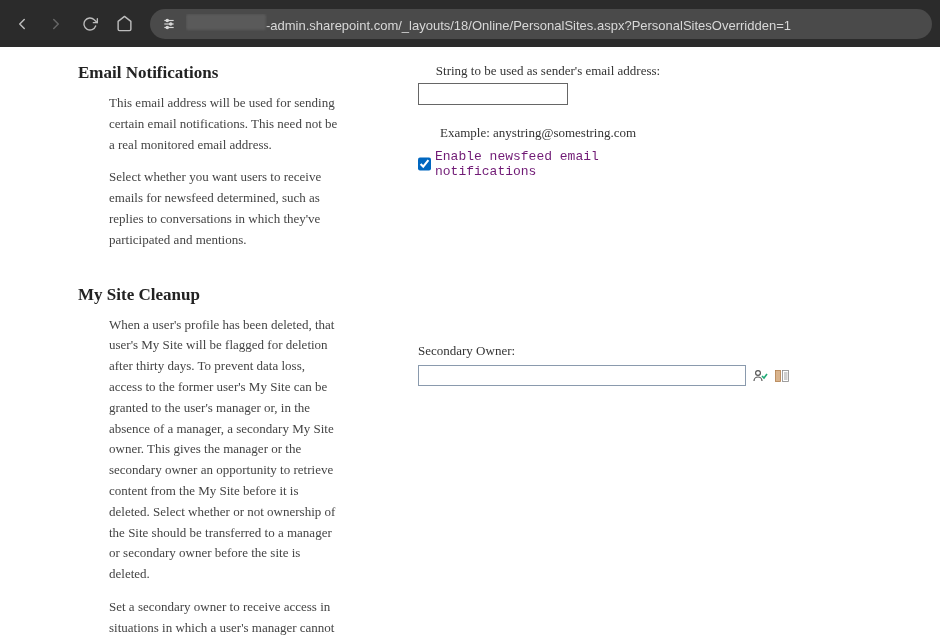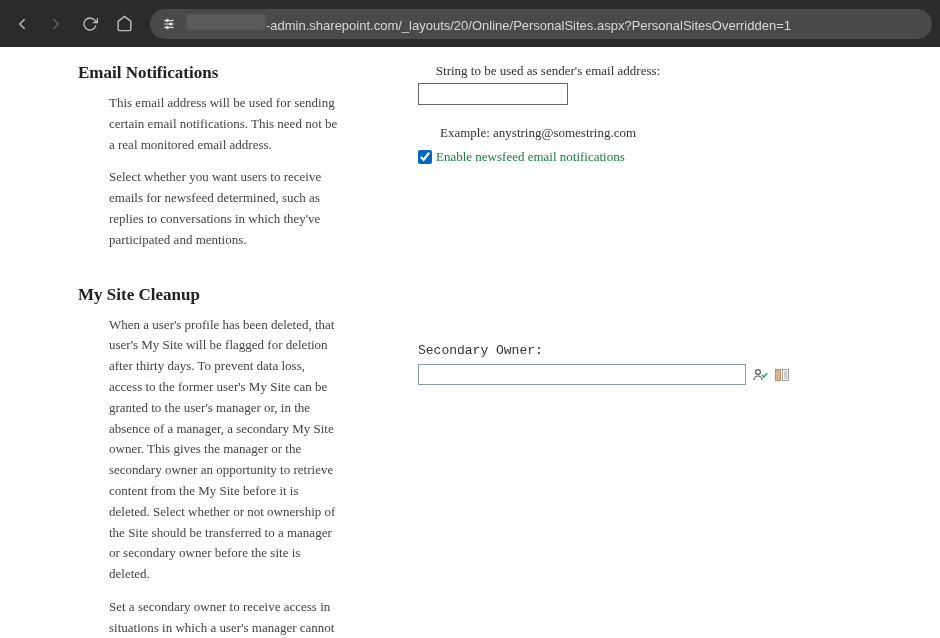--- a/index.html
+++ b/index.html
@@ -125,32 +125,32 @@
       align-items: center;
       gap: 4px;
     }
     .checkbox-row input[type="checkbox"] {
       width: 14px;
       height: 14px;
       accent-color: #0067c0;
     }
     .checkbox-label {
       font-size: 13px;
-      color: #15803d;
-      font-family: Liberation Serif, serif;
+      color: #701a75;
+      font-family: Liberation Mono, monospace;
     }
     .owner-group {
       margin-top: 30px;
     }
     .owner-label {
       font-size: 13px;
       color: #333;
       margin-bottom: 6px;
       display: block;
-      font-family: Liberation Mono, monospace;
+      font-family: Liberation Serif, serif;
     }
     .owner-row {
       display: flex;
       align-items: center;
       gap: 6px;
     }
     .picker-icon {
       width: 16px;
       height: 16px;
       cursor: pointer;
@@ -188,21 +188,21 @@
     <span class="tune-icon">
       <svg width="14" height="14" viewBox="0 0 24 24" fill="none" stroke="#d8d8d8" stroke-width="2">
           <line x1="4" y1="6" x2="20" y2="6"></line>
           <line x1="4" y1="12" x2="20" y2="12"></line>
           <line x1="4" y1="18" x2="20" y2="18"></line>
           <circle cx="9" cy="6" r="2" fill="#d8d8d8"></circle>
           <circle cx="15" cy="12" r="2" fill="#d8d8d8"></circle>
           <circle cx="9" cy="18" r="2" fill="#d8d8d8"></circle>
         </svg>
     </span>
-    <span class="url-text"><span class="url-hidden"></span><span>-admin.sharepoint.com/_layouts/20/Online/PersonalSites.aspx?PersonalSitesOverridden=1</span></span>
+    <span class="url-text"><span class="url-hidden"></span><span>-admin.sharepoint.com/_layouts/18/Online/PersonalSites.aspx?PersonalSitesOverridden=1</span></span>
   </div>
 </div>
 
 <div class="content">
   <div class="left-col">
 
     <div class="section">
       <h3 class="section-title">Email Notifications</h3>
       <p class="section-desc">This email address will be used for sending certain email notifications. This need not be a real monitored email address.</p>
       <p class="section-desc">Select whether you want users to receive emails for newsfeed determined, such as replies to conversations in which they've participated and mentions.</p>

